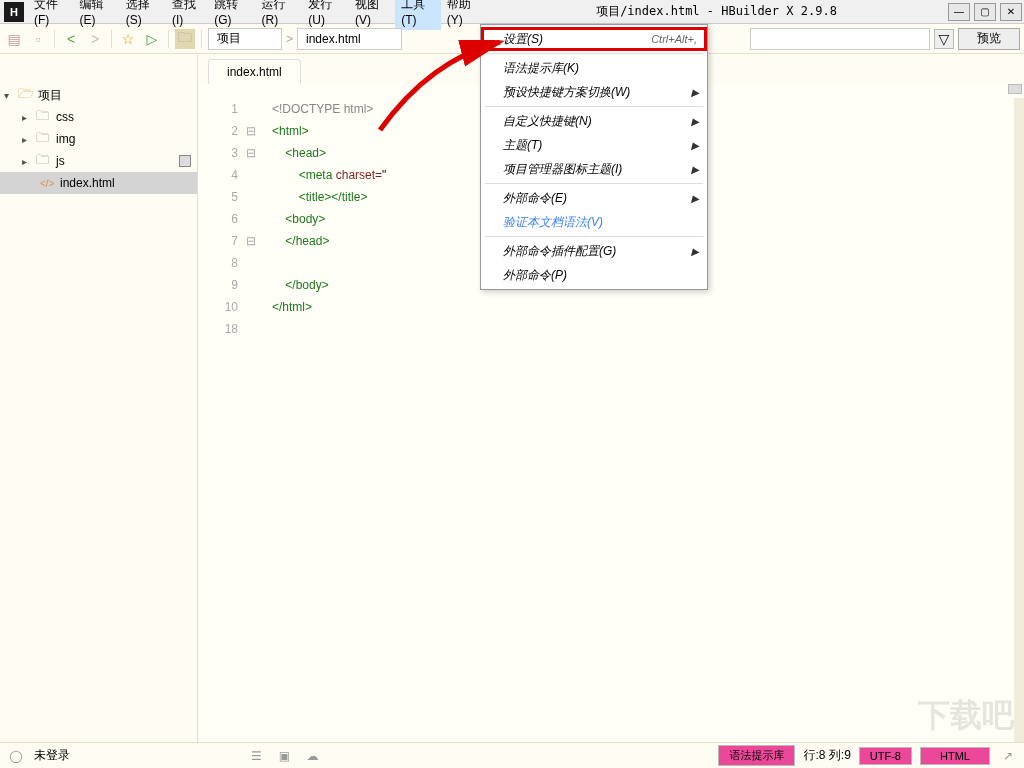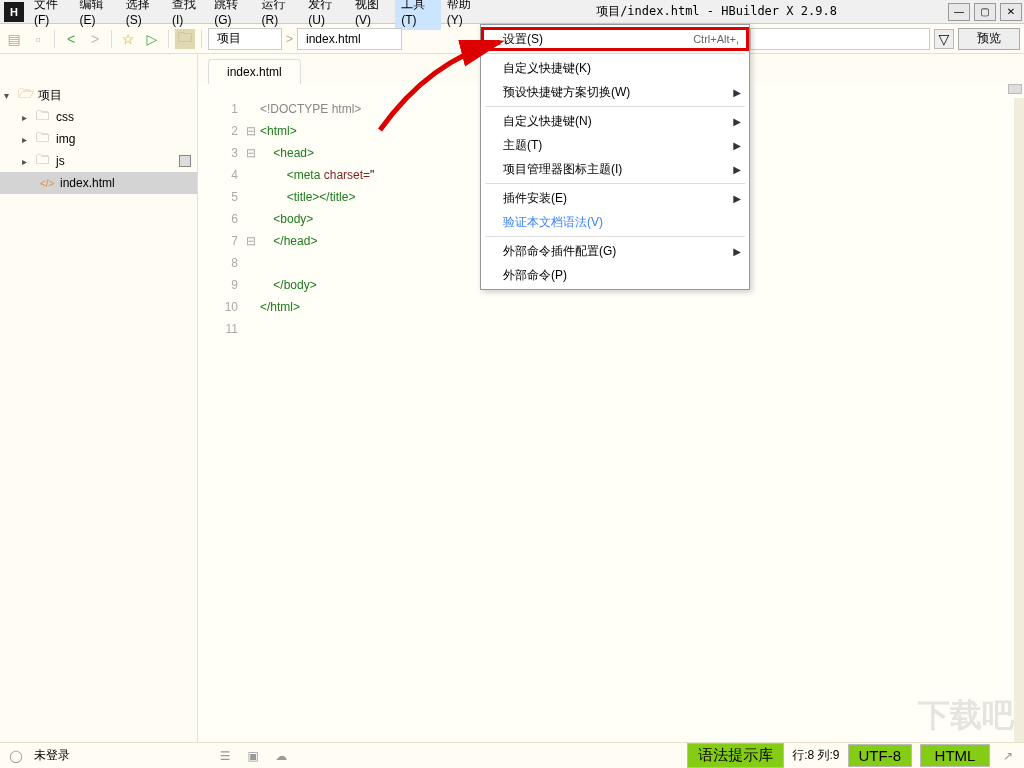--- a/index.html
+++ b/index.html
@@ -27,36 +27,36 @@
 .tree-icon { width: 16px; font-size: 13px; margin-right: 4px; }
 .folder-open { color: #caa658; }
 .folder { color: #888; }
 .file-tag { color: #e89040; font-size: 10px; }
 .editor-wrap { flex: 1; display: flex; flex-direction: column; background: #fffef7; }
 .tab-bar { height: 30px; display: flex; align-items: flex-end; padding-left: 10px; background: #fffdf3; }
 .tab { background: #fffef7; border: 1px solid #ddd; border-bottom: none; padding: 5px 18px; border-radius: 4px 4px 0 0; }
 .editor { flex: 1; display: flex; font-family: Consolas, monospace; font-size: 14px; background: #fffef7; }
 .gutter { width: 48px; text-align: right; padding-right: 8px; color: #aaa; user-select: none; }
 .fold-col { width: 14px; color: #aaa; }
-.code { flex: 1; }
+.code { flex: 1; margin-left: 12px; }
 .line { height: 22px; line-height: 22px; white-space: pre; }
 .tag { color: #1e7a1e; }
 .attr { color: #7f1d1d; }
 .doctype { color: #888; }
-.dropdown { position: absolute; top: 24px; left: 480px; width: 270px; background: #fff; border: 1px solid #999; box-shadow: 2px 2px 6px rgba(0,0,0,0.2); z-index: 10; padding: 2px 0; }
+.dropdown { position: absolute; top: 24px; left: 480px; width: 228px; background: #fff; border: 1px solid #999; box-shadow: 2px 2px 6px rgba(0,0,0,0.2); z-index: 10; padding: 2px 0; font-style: italic; }
 .dd-item { display: flex; align-items: center; height: 24px; padding: 0 10px 0 22px; cursor: pointer; position: relative; }
 .dd-item.disabled { color: #3b82f6; cursor: default; }
 .dd-item .shortcut { margin-left: auto; color: #666; font-size: 11px; }
 .dd-item .sub-arrow { position: absolute; right: 8px; font-size: 10px; color: #333; }
 .dd-sep { height: 1px; background: #ddd; margin: 2px 4px; }
 .dd-item.highlighted { outline: 3px solid #d00; outline-offset: -3px; }
 .red-arrow { position: absolute; top: 40px; left: 370px; z-index: 20; pointer-events: none; }
 .statusbar { height: 26px; background: #fffdf3; border-top: 1px solid #e6e0c8; display: flex; align-items: center; padding: 0 6px; gap: 8px; }
 .status-sep { flex: 1; }
-.status-btn { border: 1px solid #bbb; background: #84cc16; padding: 2px 10px; cursor: pointer; font-size: 15px; }
+.status-btn { border: 1px solid #bbb; background: #ec4899; padding: 2px 10px; cursor: pointer; font-size: 11px; }
 .status-icon { width: 20px; height: 20px; display: flex; align-items: center; justify-content: center; color: #999; cursor: pointer; }
 .sidebar-footer-placeholder { position: absolute; bottom: 30px; right: 10px; opacity: 0.12; font-size: 32px; font-weight: bold; color: #333; pointer-events: none; }
 .top-scroller { width: 10px; background: #f0eddc; }
 .scroller-track { height: 14px; display: flex; justify-content: flex-end; padding-right: 2px; }
 .scroller-thumb { width: 14px; height: 10px; background: #ddd; border: 1px solid #bbb; }
 </style>
 </head>
 <body>
 
 <div class="titlebar">
@@ -150,21 +150,21 @@
           <div class="line">1</div>
           <div class="line">2</div>
           <div class="line">3</div>
           <div class="line">4</div>
           <div class="line">5</div>
           <div class="line">6</div>
           <div class="line">7</div>
           <div class="line">8</div>
           <div class="line">9</div>
           <div class="line">10</div>
-          <div class="line">11</div>
+          <div class="line">18</div>
         </div>
       <div class="fold-col" id="foldcol">
           <div class="line"></div>
           <div class="line">⊟</div>
           <div class="line">⊟</div>
           <div class="line"></div>
           <div class="line"></div>
           <div class="line"></div>
           <div class="line">⊟</div>
           <div class="line"></div>
@@ -205,42 +205,42 @@
   <span class="status-icon">↗</span>
 </div>
 
 <div class="dropdown" id="dropdown">
     <div class="dd-item highlighted">
       <span>设置(S)</span>
       <span class="shortcut">Ctrl+Alt+,</span>
     </div>
     <div class="dd-sep"></div>
     <div class="dd-item">
-      <span>自定义快捷键(K)</span>
+      <span>语法提示库(K)</span>
     </div>
     <div class="dd-item">
       <span>预设快捷键方案切换(W)</span>
       <span class="sub-arrow">▶</span>
     </div>
     <div class="dd-sep"></div>
     <div class="dd-item">
       <span>自定义快捷键(N)</span>
       <span class="sub-arrow">▶</span>
     </div>
     <div class="dd-item">
       <span>主题(T)</span>
       <span class="sub-arrow">▶</span>
     </div>
     <div class="dd-item">
       <span>项目管理器图标主题(I)</span>
       <span class="sub-arrow">▶</span>
     </div>
     <div class="dd-sep"></div>
     <div class="dd-item">
-      <span>插件安装(E)</span>
+      <span>外部命令(E)</span>
       <span class="sub-arrow">▶</span>
     </div>
     <div class="dd-item disabled">
       <span>验证本文档语法(V)</span>
     </div>
     <div class="dd-sep"></div>
     <div class="dd-item">
       <span>外部命令插件配置(G)</span>
       <span class="sub-arrow">▶</span>
     </div>

